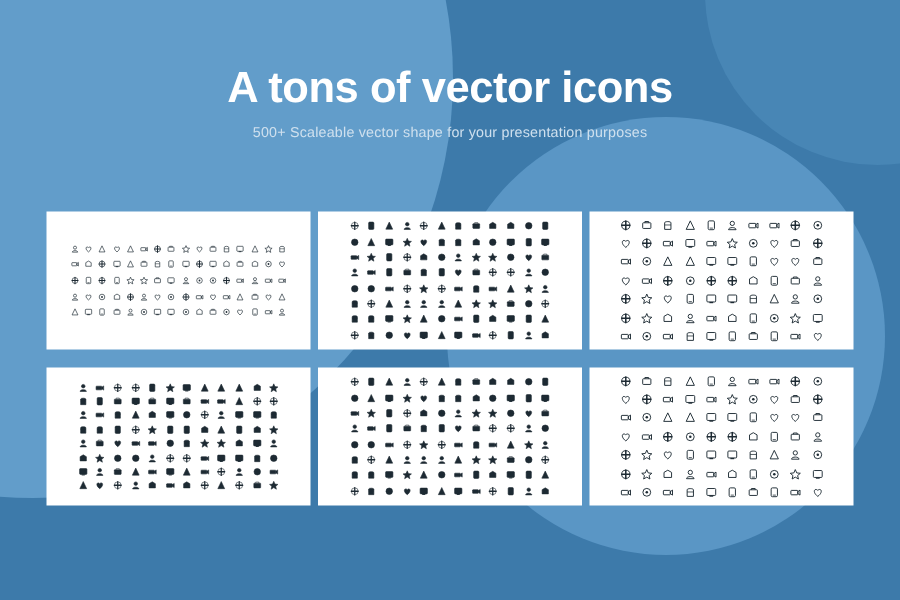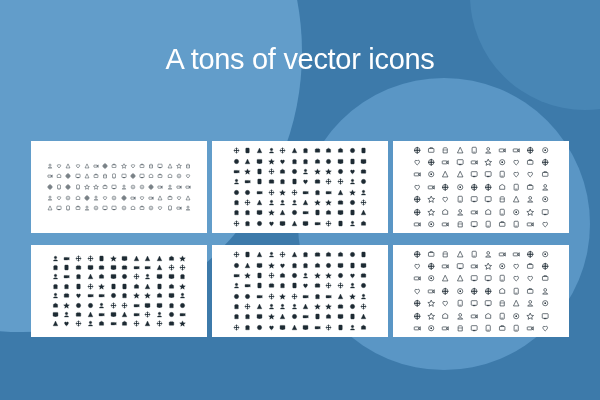--- a/index.html
+++ b/index.html
@@ -55,21 +55,21 @@
     position: absolute;
     left: 0;
     top: 0;
     width: 600px;
     text-align: center;
   }
   .title {
     margin: 0;
     padding-top: 44px;
     font-size: 29px;
-    font-weight: normal;
+    font-weight: bold;
     line-height: 1.05;
     color: #ffffff;
     letter-spacing: -0.3px;
   }
   .subtitle {
     margin: 0;
     padding-top: 9px;
     font-size: 9.5px;
     font-weight: normal;
     color: #cfe0ee;
@@ -130,20 +130,21 @@
 <div id="poster">
 
   <div class="bg-layer">
     <div class="blob-corner"></div>
     <div class="blob-left"></div>
     <div class="blob-right"></div>
   </div>
 
   <div class="header">
     <h1 class="title">A tons of vector icons</h1>
+    <p class="subtitle">500+ Scaleable vector shape for your presentation purposes</p>
   </div>
 
   <div class="panels">
     <div class="panel">
         <div class="icon-grid g-dense">
           <span class="icon-cell">
             <svg viewBox="0 0 20 20" xmlns="http://www.w3.org/2000/svg">
               <circle cx="10" cy="7" r="3.4" fill="none" stroke="#1d2a33" stroke-width="1.5"></circle>
               <path d="M4 17 C4 12.5 16 12.5 16 17 Z" fill="none" stroke="#1d2a33" stroke-width="1.5" stroke-linejoin="round"></path>
             </svg>

